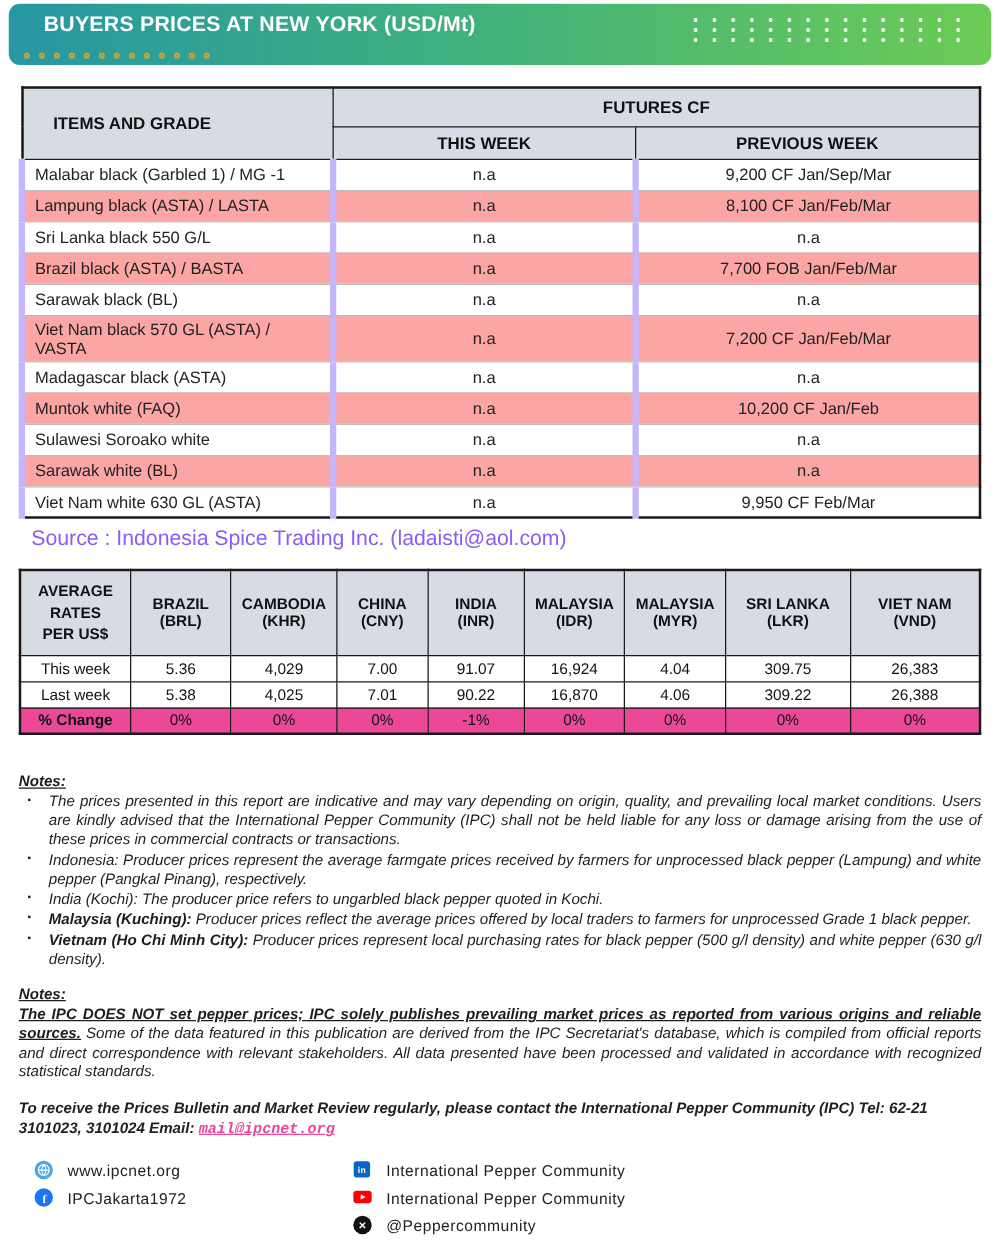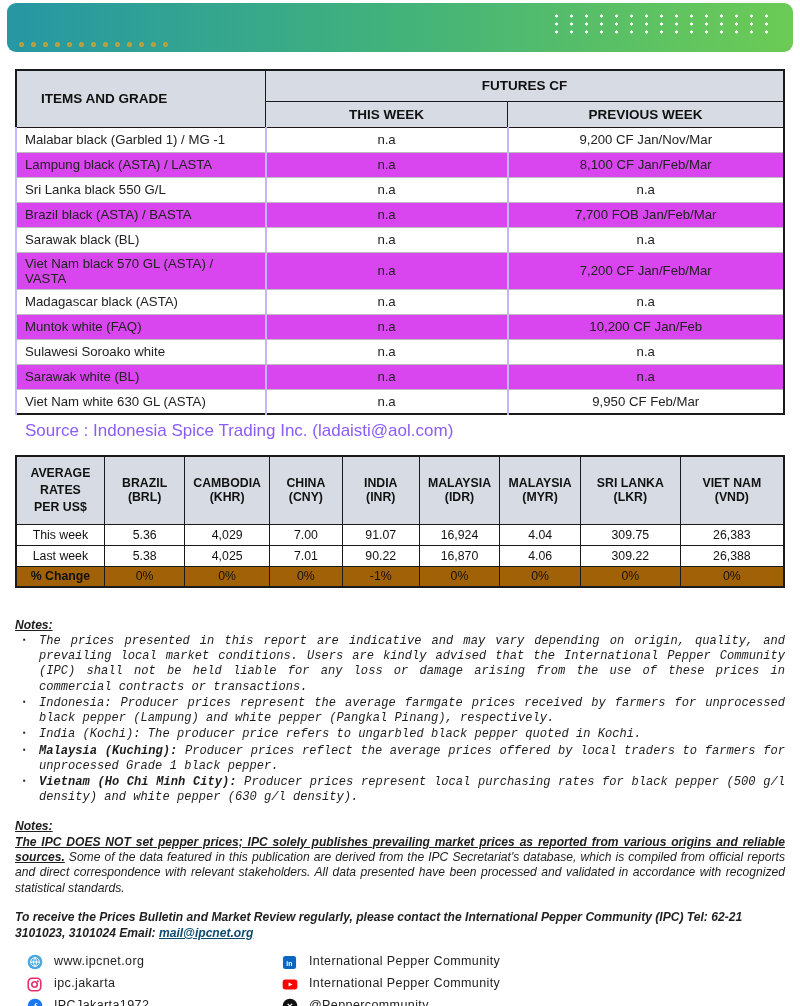--- a/index.html
+++ b/index.html
@@ -22,58 +22,59 @@
   
   .content { margin:0 15px; }
   table { border-collapse:collapse; width:100%; table-layout:fixed; }
   
   .t1 { margin-top:17px; border:2px solid #1a1a1a; }
   .t1 th { background:#d6dbe4; border:1px solid #1a1a1a; color:#111; font-size:13.5px; }
   .t1 th.items-h { text-align:left; padding-left:24px; }
   .t1 th.group-h { height:31px; }
   .t1 th.sub-h { height:26px; }
   .t1 td { font-size:13.2px; color:#222; padding:3px 8px; height:25px;
-    border-left:2px solid #c4b5fd; border-top:1px solid #bdbdbd; }
+    border-left:5px solid #c4b5fd; border-top:1px solid #bdbdbd; }
   .t1 td.val { text-align:center; }
-  .t1 tr.alt { background:#d946ef; }
+  .t1 tr.alt { background:#fca5a5; }
   
   .src { font-size:17px; color:#8b5cf6; margin:6px 0 0 10px; }
   
   .t2 { margin-top:14px; border:2px solid #1a1a1a; }
   .t2 th, .t2 td { border:1px solid #1a1a1a; text-align:center; }
   .t2 thead th { background:#d6dbe4; font-size:12.3px; font-weight:bold; height:68px;
     vertical-align:middle; padding:2px; color:#111; }
   .t2 th.corner { white-space:pre-line; line-height:1.35; }
   .t2 .cur { font-weight:bold; }
   .t2 td { font-size:12.3px; padding:2px; height:21px; color:#111; }
-  .t2 tr.sum td { background:#a16207; }
+  .t2 tr.sum td { background:#ec4899; }
   .t2 tr.sum td.lbl { font-weight:bold; }
   
   .notes { margin-top:30px; font-size:12.1px; font-style:italic; color:#1d1d1d; }
   .notes-title { font-weight:bold; text-decoration:underline; display:inline-block; margin-bottom:1px; }
-  ul.notes-list { margin:1px 0 0 0; padding-left:24px; list-style:none;font-family:Liberation Mono, monospace; }
+  ul.notes-list { margin:1px 0 0 0; padding-left:24px; list-style:none; }
   ul.notes-list li { position:relative; text-align:justify; line-height:1.26; margin-bottom:1px; }
   ul.notes-list li::before { content:"▪"; position:absolute; left:-17px; top:1px; font-size:8px; font-style:normal; }
   .notes2 { margin-top:13px; }
   .notes2 p { margin:1px 0 0 0; text-align:justify; line-height:1.27; }
   .lead-ul { font-weight:bold; text-decoration:underline; }
   
   .contact { margin-top:14px; font-size:12.1px; font-weight:bold; font-style:italic; line-height:1.3; }
-  .contact a { color:#0c4a6e; }
+  .contact a { color:#ec4899;font-family:Liberation Mono, monospace; }
   
   .footer { display:flex; margin:13px 0 0 12px; font-size:12.5px; letter-spacing:.4px; color:#222; }
   .fcol { display:flex; flex-direction:column; gap:3px; }
   .fcol-left { width:255px; }
-  .frow { display:flex; align-items:flex-start; gap:11px; height:19px; cursor:pointer; }
+  .frow { display:flex; align-items:flex-end; gap:11px; height:19px; cursor:pointer; }
   .frow .sicon { width:16px; height:16px; display:flex; align-items:center; }
 </style>
 </head>
 <body>
 
 <div class="banner">
+  <div class="banner-title">BUYERS PRICES AT NEW YORK (USD/Mt)</div>
   <div class="banner-dots"></div>
   <div class="banner-circles">
       <span></span>
       <span></span>
       <span></span>
       <span></span>
       <span></span>
       <span></span>
       <span></span>
       <span></span>
@@ -100,21 +101,21 @@
       </tr>
       <tr>
         <th class="sub-h">THIS WEEK</th>
         <th class="sub-h">PREVIOUS WEEK</th>
       </tr>
     </thead>
     <tbody>
         <tr>
           <td>Malabar black (Garbled 1) / MG -1</td>
           <td class="val">n.a</td>
-          <td class="val">9,200 CF Jan/Nov/Mar</td>
+          <td class="val">9,200 CF Jan/Sep/Mar</td>
         </tr>
         <tr class="alt">
           <td>Lampung black (ASTA) / LASTA</td>
           <td class="val">n.a</td>
           <td class="val">8,100 CF Jan/Feb/Mar</td>
         </tr>
         <tr>
           <td>Sri Lanka black 550 G/L</td>
           <td class="val">n.a</td>
           <td class="val">n.a</td>
@@ -279,30 +280,20 @@
               <g stroke="#fff" stroke-width="1.5" fill="none">
                 <circle cx="12" cy="12" r="6.5"></circle>
                 <path d="M5.5 12h13M12 5.5c-3 3.8-3 9.2 0 13M12 5.5c3 3.8 3 9.2 0 13"></path>
               </g>
             </svg>
           </span>
           <span>www.ipcnet.org</span>
         </div>
         <div class="frow">
           <span class="sicon">
-            <svg viewBox="0 0 24 24" width="15" height="15">
-              <rect x="2" y="2" width="20" height="20" rx="6" fill="none" stroke="#e1306c" stroke-width="2.6"></rect>
-              <circle cx="12" cy="12" r="4.4" fill="none" stroke="#e1306c" stroke-width="2.6"></circle>
-              <circle cx="17.4" cy="6.6" r="1.6" fill="#e1306c"></circle>
-            </svg>
-          </span>
-          <span>ipc.jakarta</span>
-        </div>
-        <div class="frow">
-          <span class="sicon">
             <svg viewBox="0 0 24 24" width="16" height="16">
               <circle cx="12" cy="12" r="11" fill="#1877f2"></circle>
               <text x="13" y="18" font-size="14" font-weight="bold" fill="#fff" text-anchor="middle" font-family="Liberation Serif,serif">f</text>
             </svg>
           </span>
           <span>IPCJakarta1972</span>
         </div>
       </div>
     <div class="fcol">
         <div class="frow">

